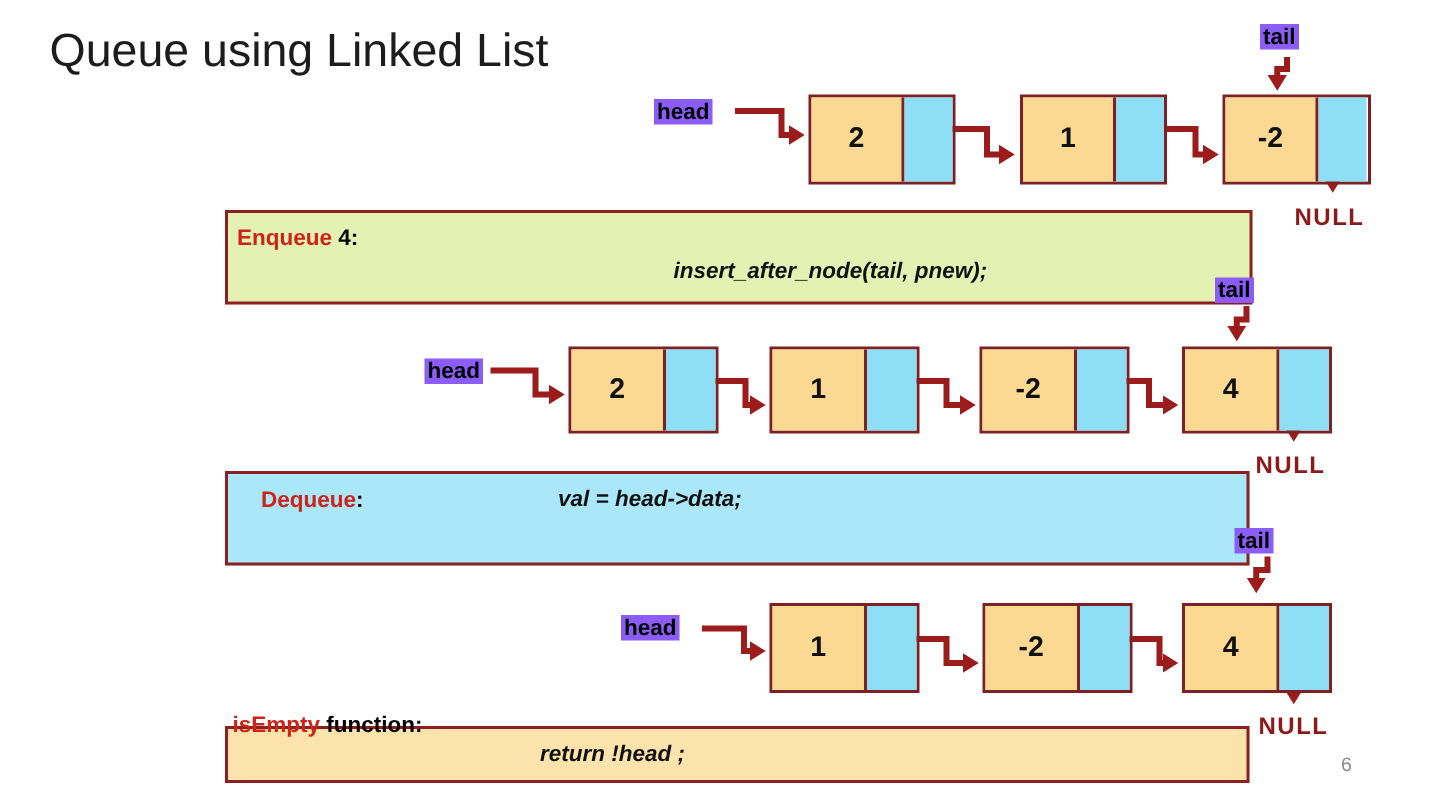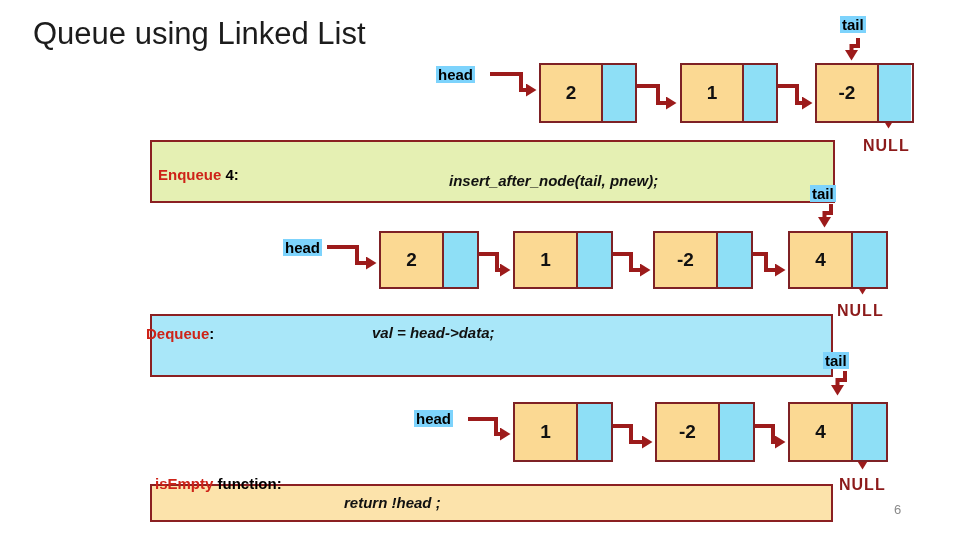--- a/index.html
+++ b/index.html
@@ -6,21 +6,21 @@
   #slide{
     position:relative;width:960px;height:540px;background:#ffffff;
     font-family:"Liberation Sans",sans-serif;overflow:hidden;
   }
   .abs{position:absolute;}
   #title{
     left:33px;top:16px;font-size:31px;color:#1c1c1c;letter-spacing:0px;
     font-family:"Liberation Sans",sans-serif;
   }
   .lbl{
-    font-size:15px;font-weight:700;color:#000;background:#7dd3fc;
+    font-size:15px;font-weight:700;color:#000;background:#8b5cf6;
     padding:0 2px;line-height:17px;
   }
   .null-lbl{
     font-size:16px;font-weight:700;color:#8c1a1a;background:#fff;
     padding:0 1px;line-height:17px;letter-spacing:1px;
   }
   .node{
     position:absolute;display:flex;border:2px solid #7e2125;box-sizing:border-box;
   }
   .node .cell{box-sizing:border-box;height:100%;}
@@ -97,21 +97,21 @@
     <div class="cell data">1</div>
     <div class="cell ptr"></div>
   </div>
   <div class="node r1" style="left:815px;top:63px;width:99px;height:60px">
     <div class="cell data">-2</div>
     <div class="cell ptr"></div>
   </div>
   <div class="abs null-lbl" style="left:862px;top:137px">NULL</div>
 
   <div class="opbox green" style="left:150px;top:140px;width:685px;height:63px"></div>
-  <div class="op-label" style="left:158px;top:166px"><span class="red">Enqueue</span><span> 4:</span></div>
+  <div class="op-label" style="left:158px;top:150px"><span class="red">Enqueue</span><span> 4:</span></div>
   <div class="code" style="left:449px;top:172px">insert_after_node(tail, pnew);</div>
 
   <div class="abs lbl" style="left:283px;top:239px">head</div>
   <div class="abs lbl" style="left:810px;top:185px">tail</div>
 
   <div class="node r23" style="left:379px;top:231px;width:100px;height:58px">
     <div class="cell data">2</div>
     <div class="cell ptr"></div>
   </div>
   <div class="node r23" style="left:513px;top:231px;width:100px;height:58px">
@@ -122,21 +122,21 @@
     <div class="cell data">-2</div>
     <div class="cell ptr"></div>
   </div>
   <div class="node r23" style="left:788px;top:231px;width:100px;height:58px">
     <div class="cell data">4</div>
     <div class="cell ptr"></div>
   </div>
   <div class="abs null-lbl" style="left:836px;top:302px">NULL</div>
 
   <div class="opbox blue" style="left:150px;top:314px;width:683px;height:63px"></div>
-  <div class="op-label" style="left:146px;top:325px"><span class="red">Dequeue</span><span>:</span></div>
+  <div class="op-label" style="left:174px;top:325px"><span class="red">Dequeue</span><span>:</span></div>
   <div class="code" style="left:372px;top:324px">val = head-&gt;data;</div>
   <div class="abs lbl" style="left:823px;top:352px">tail</div>
 
   <div class="abs lbl" style="left:414px;top:410px">head</div>
 
   <div class="node r23" style="left:513px;top:402px;width:100px;height:60px">
     <div class="cell data">1</div>
     <div class="cell ptr"></div>
   </div>
   <div class="node r23" style="left:655px;top:402px;width:100px;height:60px">
@@ -144,17 +144,17 @@
     <div class="cell ptr"></div>
   </div>
   <div class="node r23" style="left:788px;top:402px;width:100px;height:60px">
     <div class="cell data">4</div>
     <div class="cell ptr"></div>
   </div>
   <div class="abs null-lbl" style="left:838px;top:476px">NULL</div>
 
   <div class="opbox tan" style="left:150px;top:484px;width:683px;height:38px"></div>
   <div class="op-label" style="left:155px;top:475px"><span class="red">isEmpty</span><span> function:</span></div>
-  <div class="code" style="left:344px;top:494px">return !head ;</div>
+  <div class="code" style="left:360px;top:494px">return !head ;</div>
 
   <div id="page-num" class="abs">6</div>
 
 </div>
 
 </body></html>

